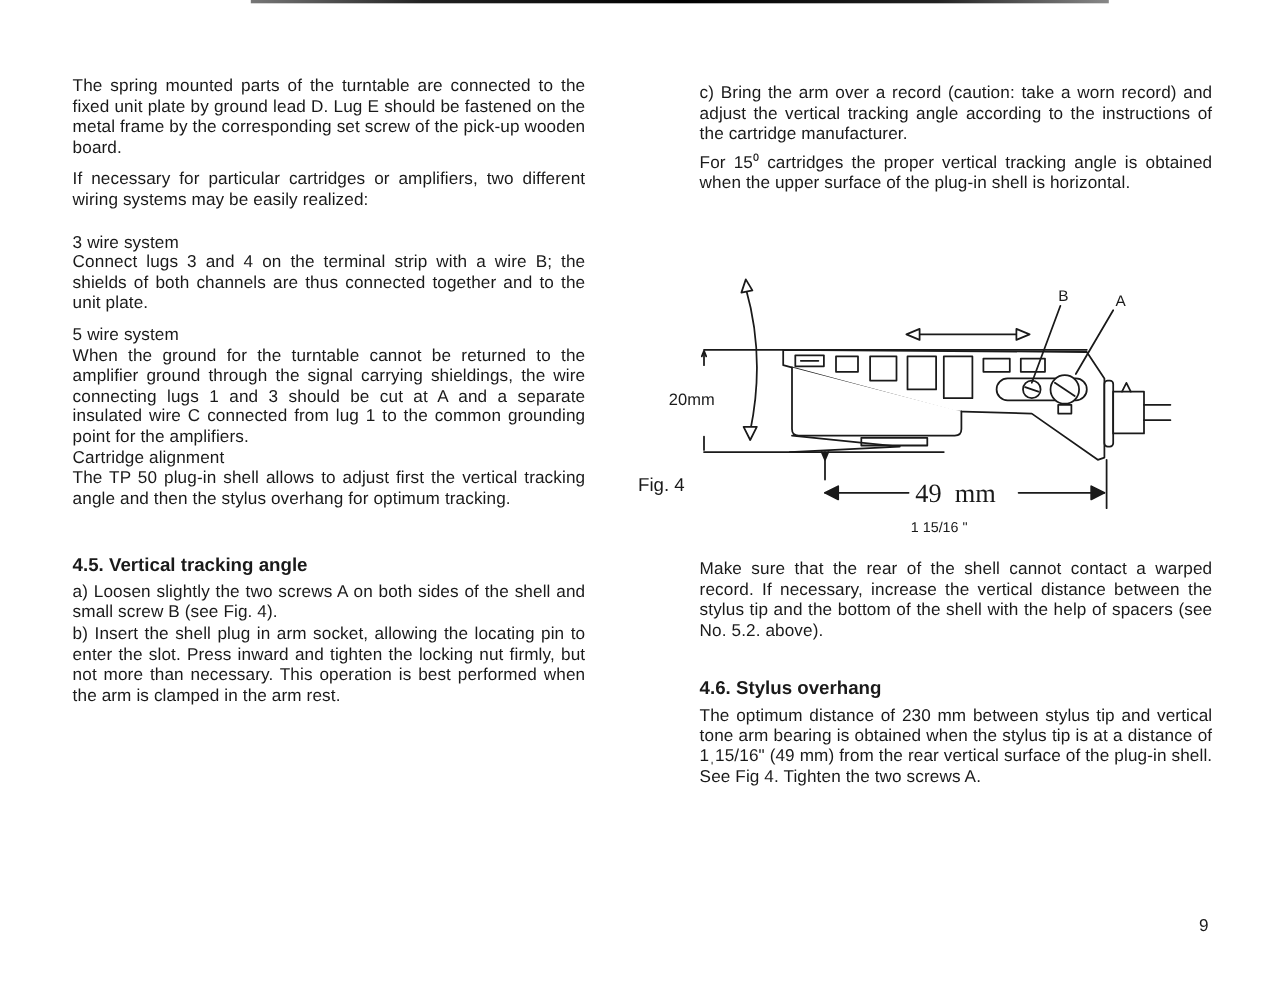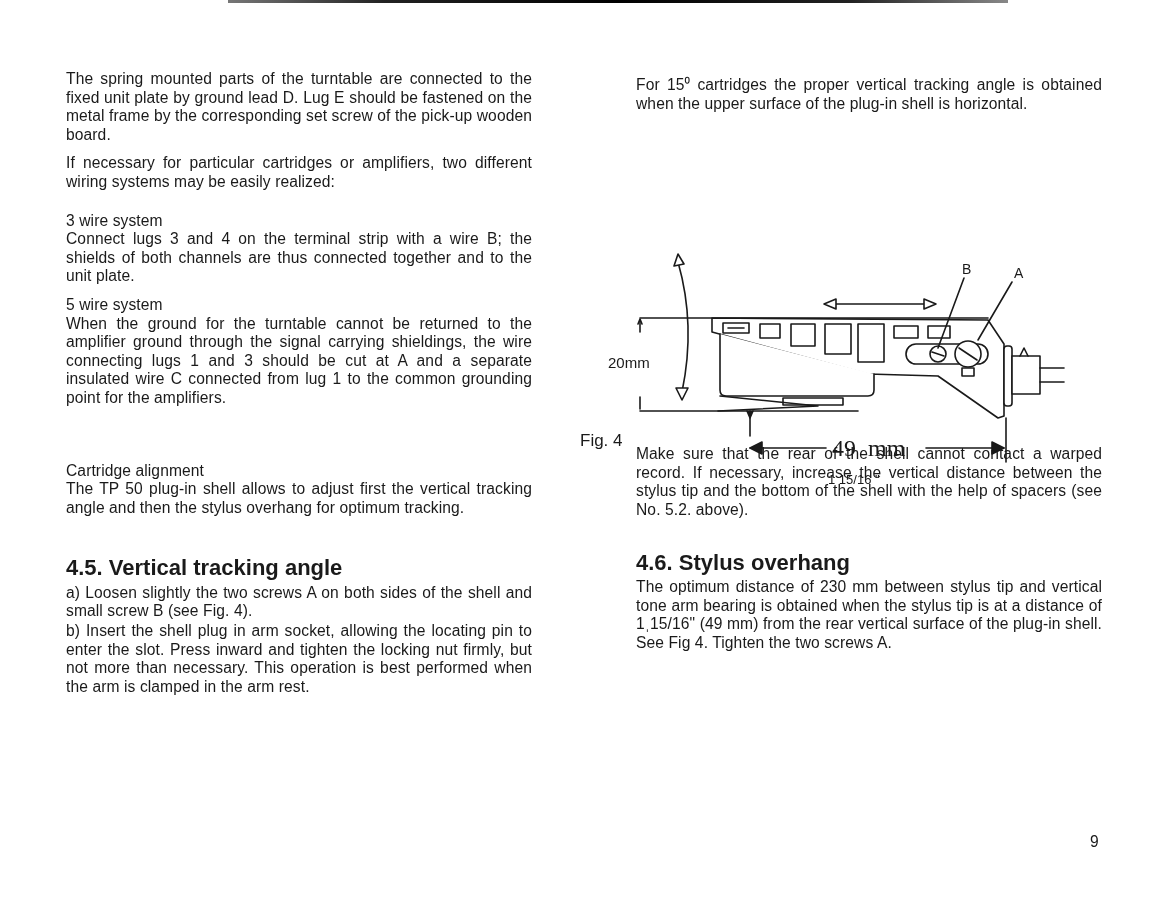--- a/index.html
+++ b/index.html
@@ -9,21 +9,21 @@
     }
     .top-rule {
       position: absolute; left: 228px; top: 0; width: 780px; height: 3px;
       background: linear-gradient(to right, #777 0%, #222 20%, #000 50%, #222 80%, #888 100%);
     }
     .col { position: absolute; font-size: 15.6px; line-height: 18.6px; }
     .col-left { left: 66px; top: 70px; width: 466px; }
     .col-right { left: 636px; top: 76px; width: 466px; }
     .p { margin: 0; text-align: justify; text-align-last: left; letter-spacing: 0.1px; }
     .p + .p { margin-top: 8px; }
-    .h { font-weight: bold; font-size: 22px; margin: 0 0 6px 0; }
+    .h { font-weight: bold; font-size: 17px; margin: 0 0 6px 0; }
     .page-num { position: absolute; left: 1090px; top: 833px; font-size: 15.6px; }
     .figure { position: absolute; left: 578px; top: 240px; width: 520px; height: 260px; }
     .figure svg { width: 520px; height: 260px; display: block; }
     .fig-text { font-family: "Liberation Sans", sans-serif; fill: #1a1a1a; }
   </style>
 </head>
 <body>
 
 <div class="top-rule"></div>
 
@@ -34,33 +34,34 @@
   <div style="margin-top:20px">
     <p class="p">3 wire system</p>
     <p class="p" style="margin-top:0">Connect lugs 3 and 4 on the terminal strip with a wire B; the shields of both channels are thus connected together and to the unit plate.</p>
   </div>
 
   <div style="margin-top:10px">
     <p class="p">5 wire system</p>
     <p class="p" style="margin-top:0">When the ground for the turntable cannot be returned to the amplifier ground through the signal carrying shieldings, the wire connecting lugs 1 and 3 should be cut at A and a separate insulated wire C connected from lug 1 to the common grounding point for the amplifiers.</p>
   </div>
 
-  <div style="margin-top:54px">
+  <div style="">
     <p class="p">Cartridge alignment</p>
     <p class="p" style="margin-top:0">The TP 50 plug-in shell allows to adjust first the vertical tracking angle and then the stylus overhang for optimum tracking.</p>
   </div>
 
   <div style="margin-top:42px">
     <h2 class="h">4.5. Vertical tracking angle</h2>
     <p class="p">a) Loosen slightly the two screws A on both sides of the shell and small screw B (see Fig. 4).</p>
     <p class="p" style="margin-top:1px">b) Insert the shell plug in arm socket, allowing the locating pin to enter the slot. Press inward and tighten the locking nut firmly, but not more than necessary. This operation is best performed when the arm is clamped in the arm rest.</p>
   </div>
 </div>
 
 <div class="col col-right">
+  <p class="p">c) Bring the arm over a record (caution: take a worn record) and adjust the vertical tracking angle according to the instructions of the cartridge manufacturer.</p>
   <p class="p">For 15⁰ cartridges the proper vertical tracking angle is obtained when the upper surface of the plug-in shell is horizontal.</p>
 
   <div style="margin-top:332px">
     <p class="p">Make sure that the rear of the shell cannot contact a warped record. If necessary, increase the vertical distance between the stylus tip and the bottom of the shell with the help of spacers (see No. 5.2. above).</p>
   </div>
 
   <div style="margin-top:34px">
     <h2 class="h">4.6. Stylus overhang</h2>
     <p class="p">The optimum distance of 230 mm between stylus tip and vertical tone arm bearing is obtained when the stylus tip is at a distance of 1ˌ15/16" (49 mm) from the rear vertical surface of the plug-in shell. See Fig 4. Tighten the two screws A.</p>
   </div>

